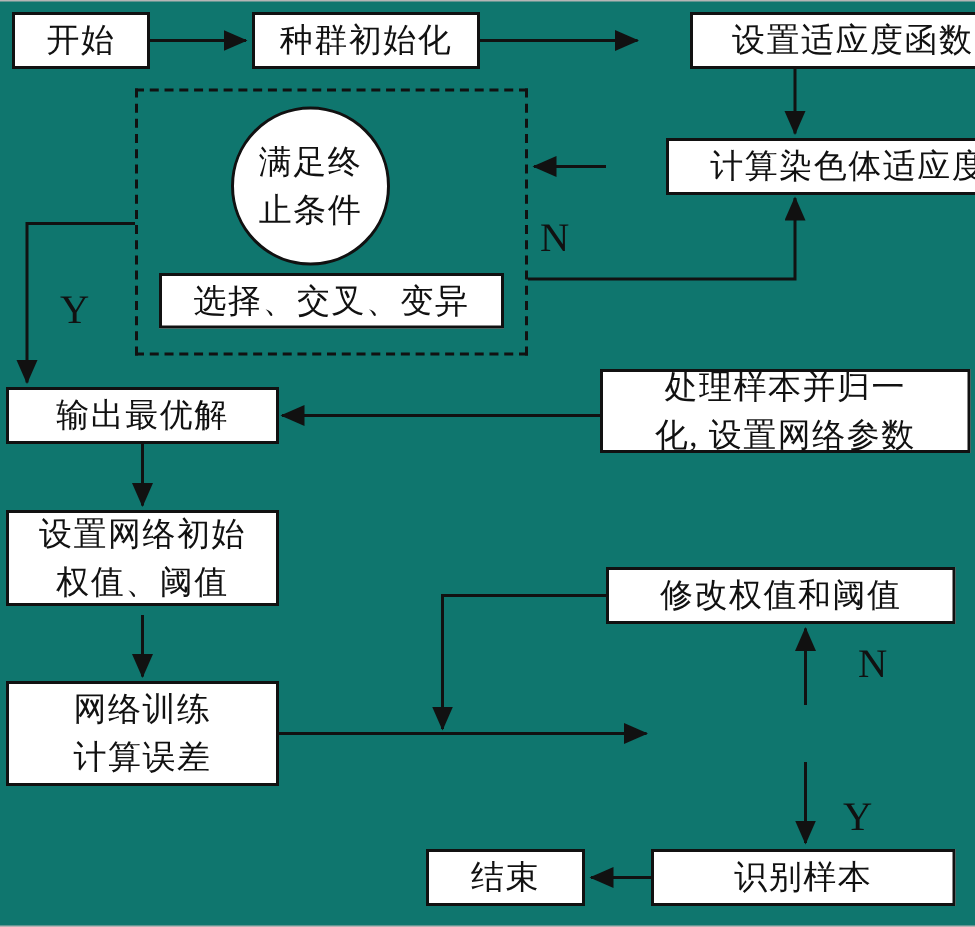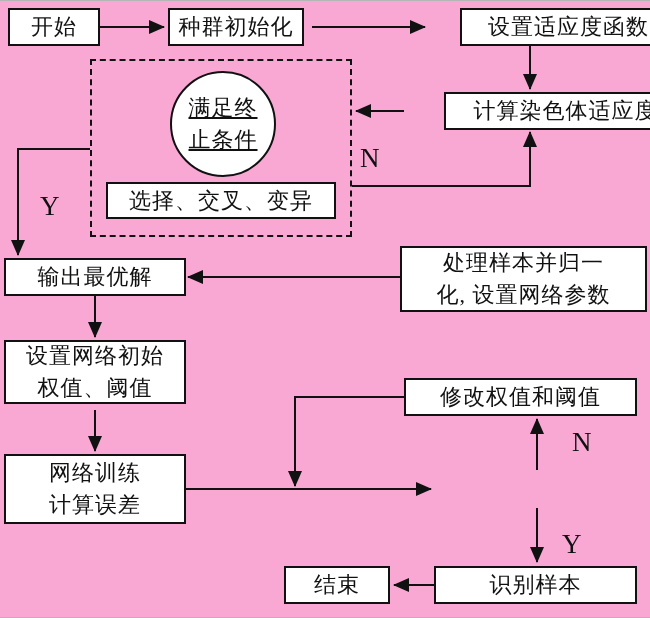--- a/index.html
+++ b/index.html
@@ -5,21 +5,21 @@
   * { box-sizing: border-box; margin: 0; padding: 0; }
   body {
     background: #ffffff;
     font-family: "Liberation Serif", "DejaVu Serif", serif;
     color: #111;
   }
   .canvas {
     position: relative;
     width: 650px;
     height: 618px;
-    background: #f9a8d4;
+    background: #0f766e;
     border-top: 1px solid #b5b5b5;
     border-bottom: 1px solid #b5b5b5;
     overflow: hidden;
   }
   .connectors {
     position: absolute;
     left: 0; top: 0;
     z-index: 1;
   }
   .dashed-box {
@@ -79,46 +79,46 @@
       <path d="M434,584 L394,584"></path>
     </g>
   </svg>
 
   <div class="dashed-box" style="left:90px; top:58px; width:262px; height:178px;"></div>
 
   <div class="node" style="left:8px; top:7px; width:92px; height:38px;">
     <span>开始</span>
   </div>
 
-  <div class="node" style="left:168px; top:7px; width:136px; height:38px;">
+  <div class="node" style="left:168px; top:7px; width:152px; height:38px;">
     <span>种群初始化</span>
   </div>
 
   <div class="node" style="left:428px; top:7px; width:217px; height:38px;margin-left:32px;">
     <span>设置适应度函数</span>
   </div>
 
   <div class="node" style="left:404px; top:91px; width:243px; height:38px;margin-left:40px;">
     <span>计算染色体适应度</span>
   </div>
 
-  <div class="node circle" style="left:170px; top:70px; width:106px; height:106px;text-decoration:underline;">
+  <div class="node circle" style="left:154px; top:70px; width:106px; height:106px;">
     <span>满足终</span>
     <span>止条件</span>
   </div>
 
   <div class="node" style="left:106px; top:181px; width:230px; height:37px;text-align:right;">
     <span>选择、交叉、变异</span>
   </div>
 
   <div class="node" style="left:4px; top:257px; width:182px; height:38px;">
     <span>输出最优解</span>
   </div>
 
-  <div class="node" style="left:400px; top:245px; width:247px; height:66px;">
+  <div class="node" style="left:400px; top:245px; width:247px; height:56px;">
     <span>处理样本并归一</span>
     <span>化, 设置网络参数</span>
   </div>
 
   <div class="node" style="left:4px; top:339px; width:182px; height:64px;">
     <span>设置网络初始</span>
     <span>权值、阈值</span>
   </div>
 
   <div class="node" style="left:4px; top:453px; width:182px; height:70px;justify-content:center;">

